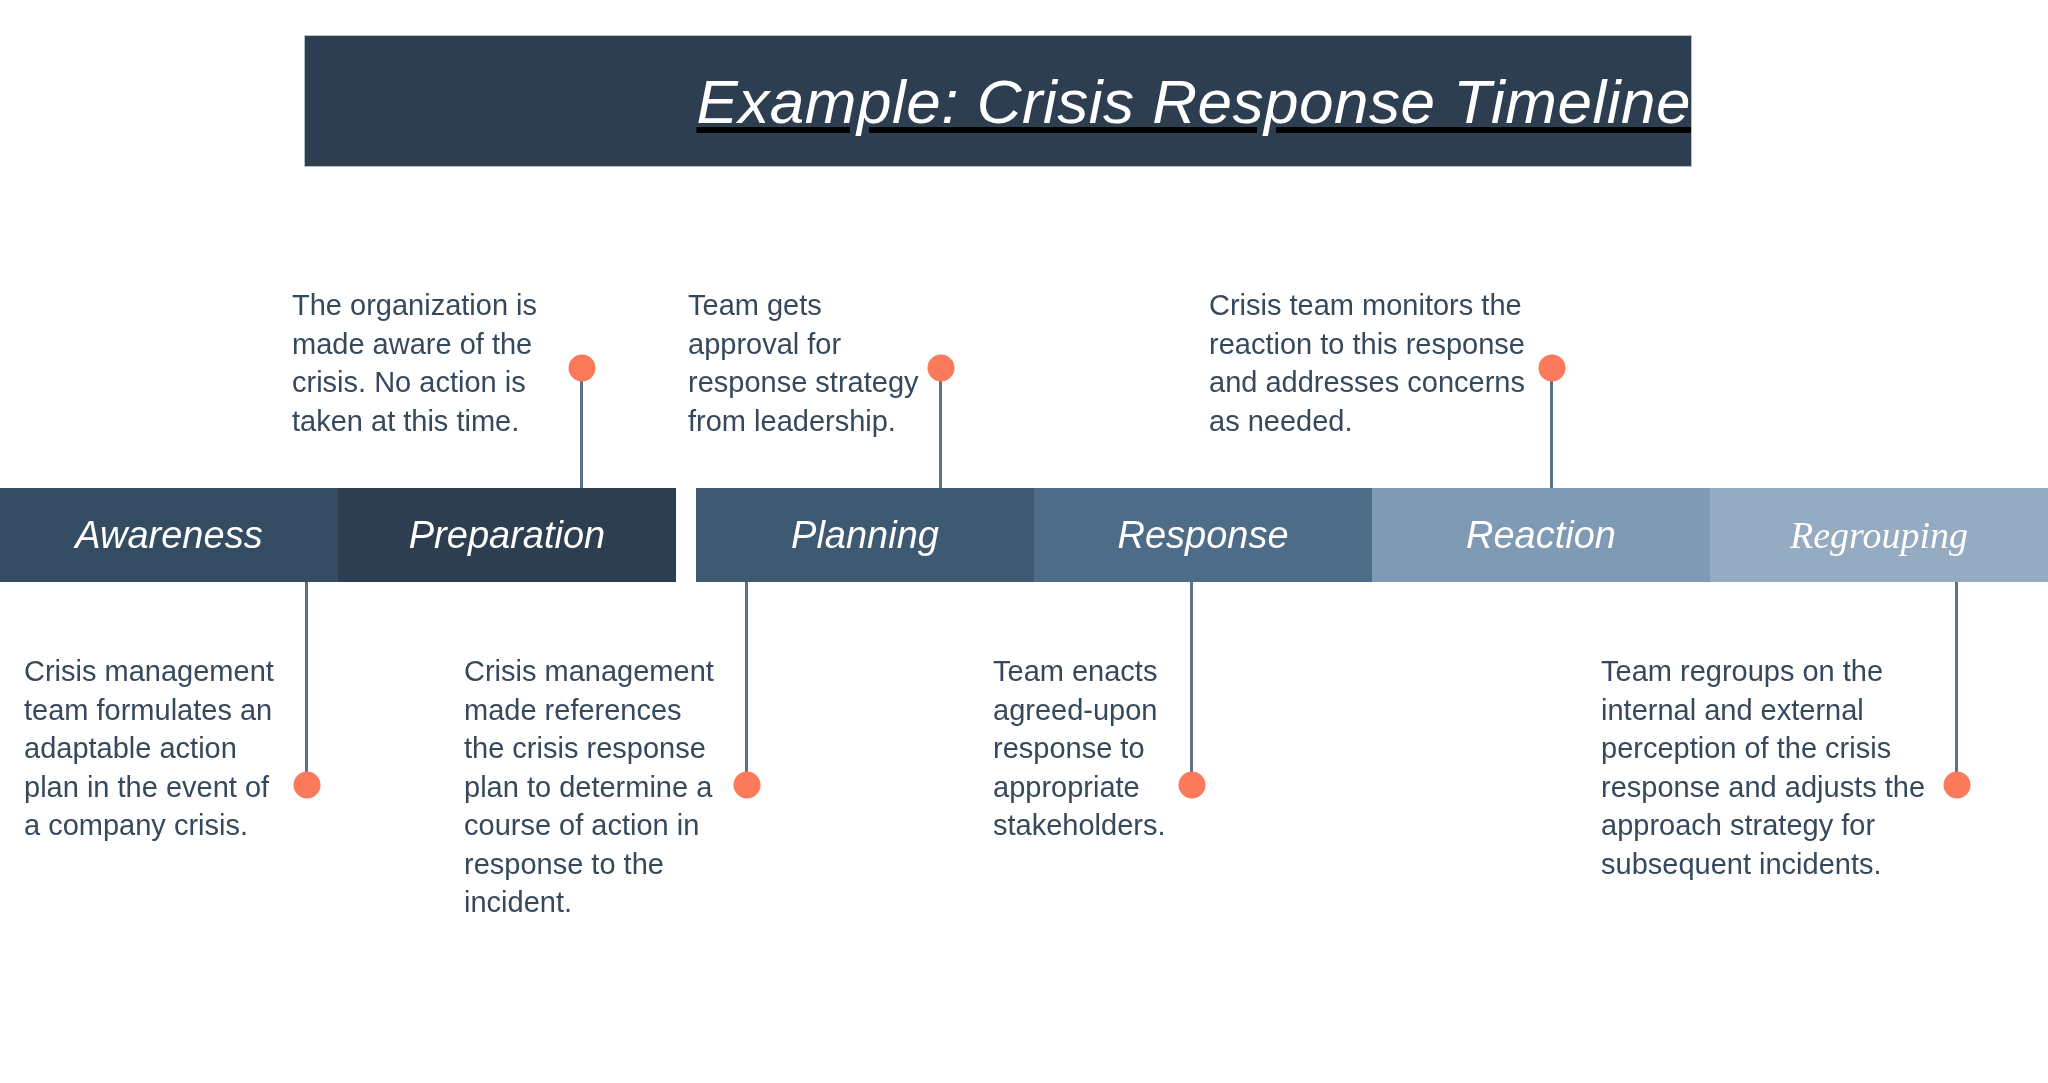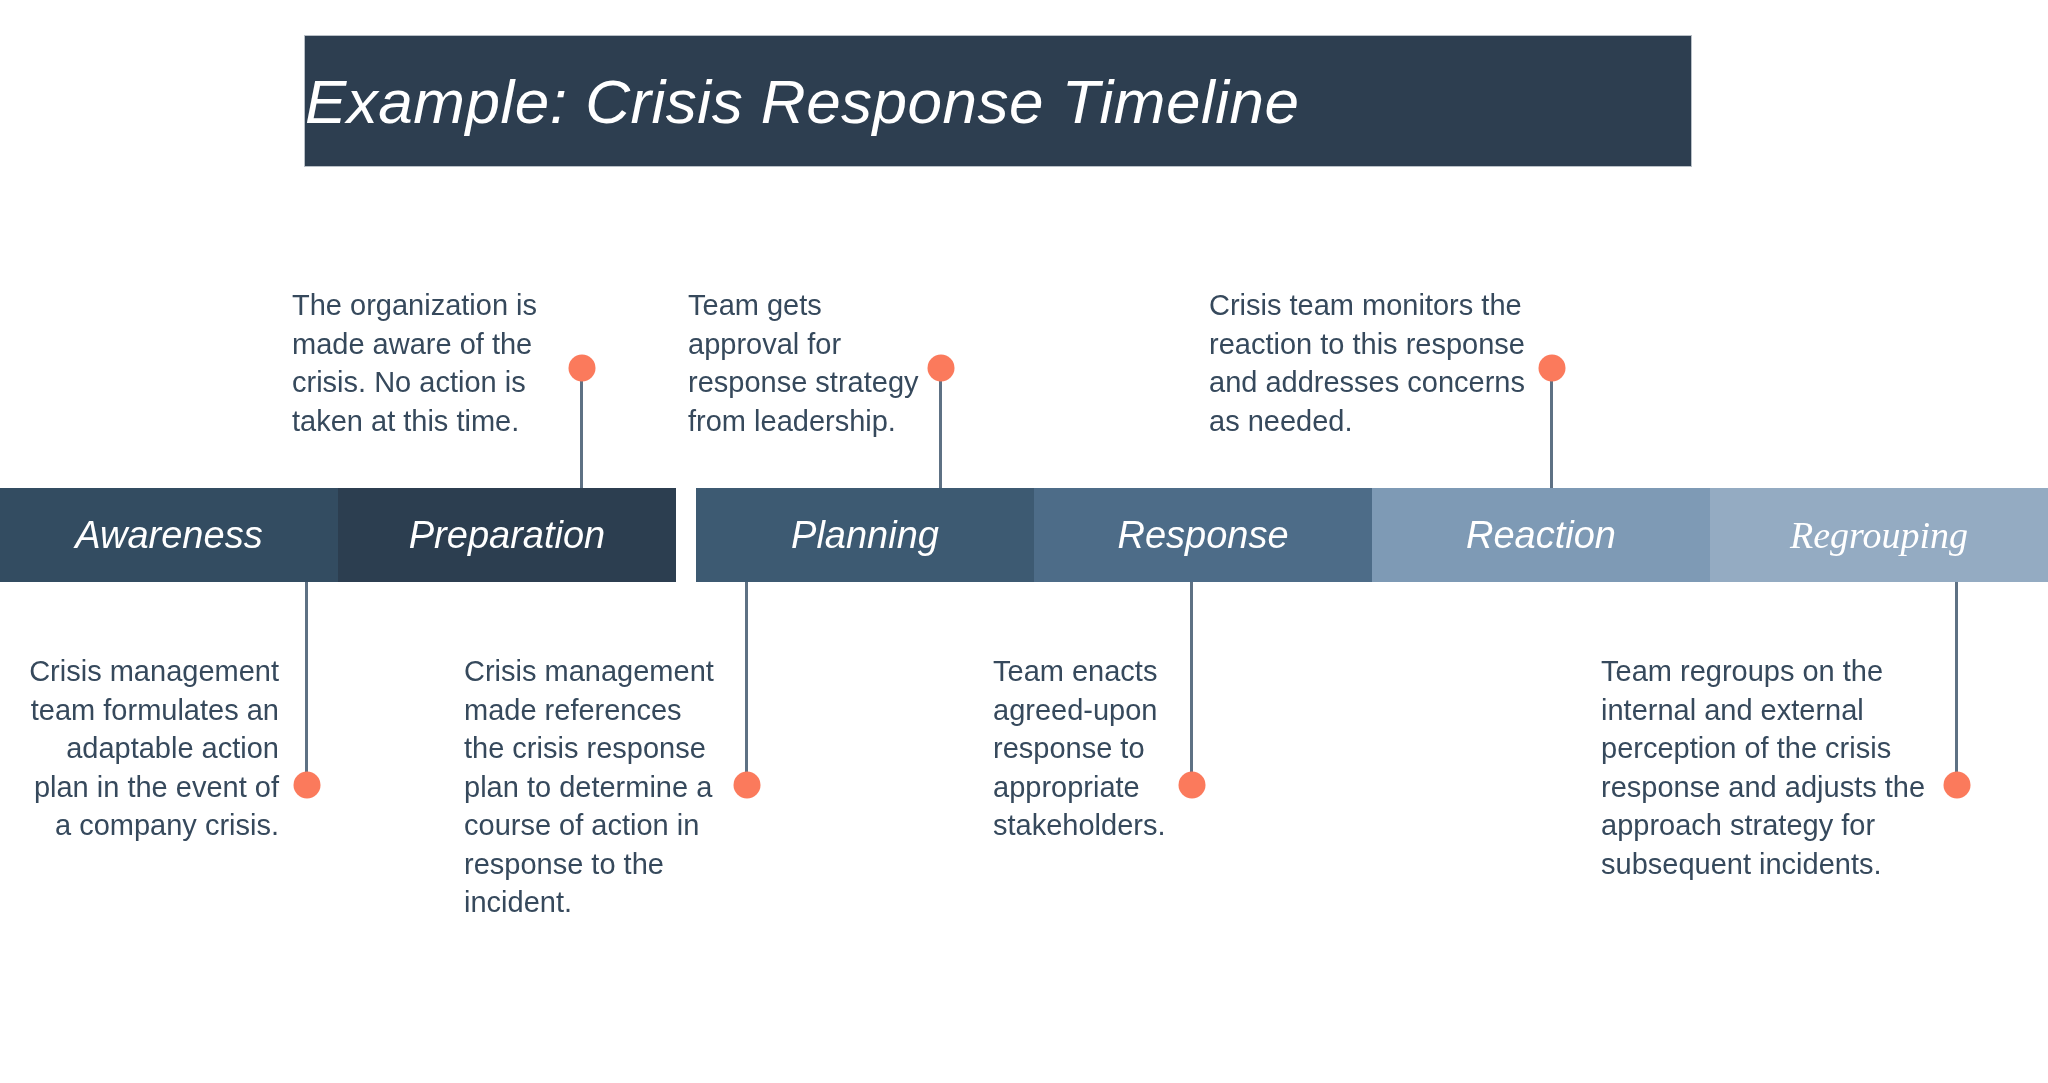--- a/index.html
+++ b/index.html
@@ -22,21 +22,22 @@
   #title-bar {
     position: absolute;
     left: 305px;
     top: 36px;
     width: 1386px;
     height: 130px;
     background: #2d3e50;
     box-shadow: 0 0 0 1px #b9c0c7;
     display: flex;
     align-items: center;
-    justify-content: flex-start;
+    justify-content: flex-end;
+    text-decoration: underline;
   }
   #title-text {
     color: #ffffff;
     font-size: 62px;
     font-style: italic;
     font-weight: 400;
     letter-spacing: 0.5px;
     white-space: nowrap;
   }
 
@@ -125,21 +126,21 @@
     <div class="segment" style="background:#7e9ab5;">
       <span class="segment-label">Reaction</span>
     </div>
     <div class="segment" style="background:#94abc2;font-family:Liberation Serif, serif;">
       <span class="segment-label">Regrouping</span>
     </div>
   </div>
 
   <div class="connector" style="left:305px; top:582px; height:203px;"></div>
   <div class="dot" style="left:307px; top:785px;"></div>
-  <div class="annotation" style="left:24px; top:652px; width:255px;text-align:right;">Crisis management team formulates an adaptable action plan in the event of a company crisis.</div>
+  <div class="annotation" style="left:24px; top:652px; width:255px;">Crisis management team formulates an adaptable action plan in the event of a company crisis.</div>
 
   <div class="connector" style="left:745px; top:582px; height:203px;"></div>
   <div class="dot" style="left:747px; top:785px;"></div>
   <div class="annotation" style="left:464px; top:652px; width:255px;">Crisis management made references the crisis response plan to determine a course of action in response to the incident.</div>
 
   <div class="connector" style="left:1190px; top:582px; height:203px;"></div>
   <div class="dot" style="left:1192px; top:785px;"></div>
   <div class="annotation" style="left:993px; top:652px; width:195px;">Team enacts agreed-upon response to appropriate stakeholders.</div>
 
   <div class="connector" style="left:1955px; top:582px; height:203px;"></div>

